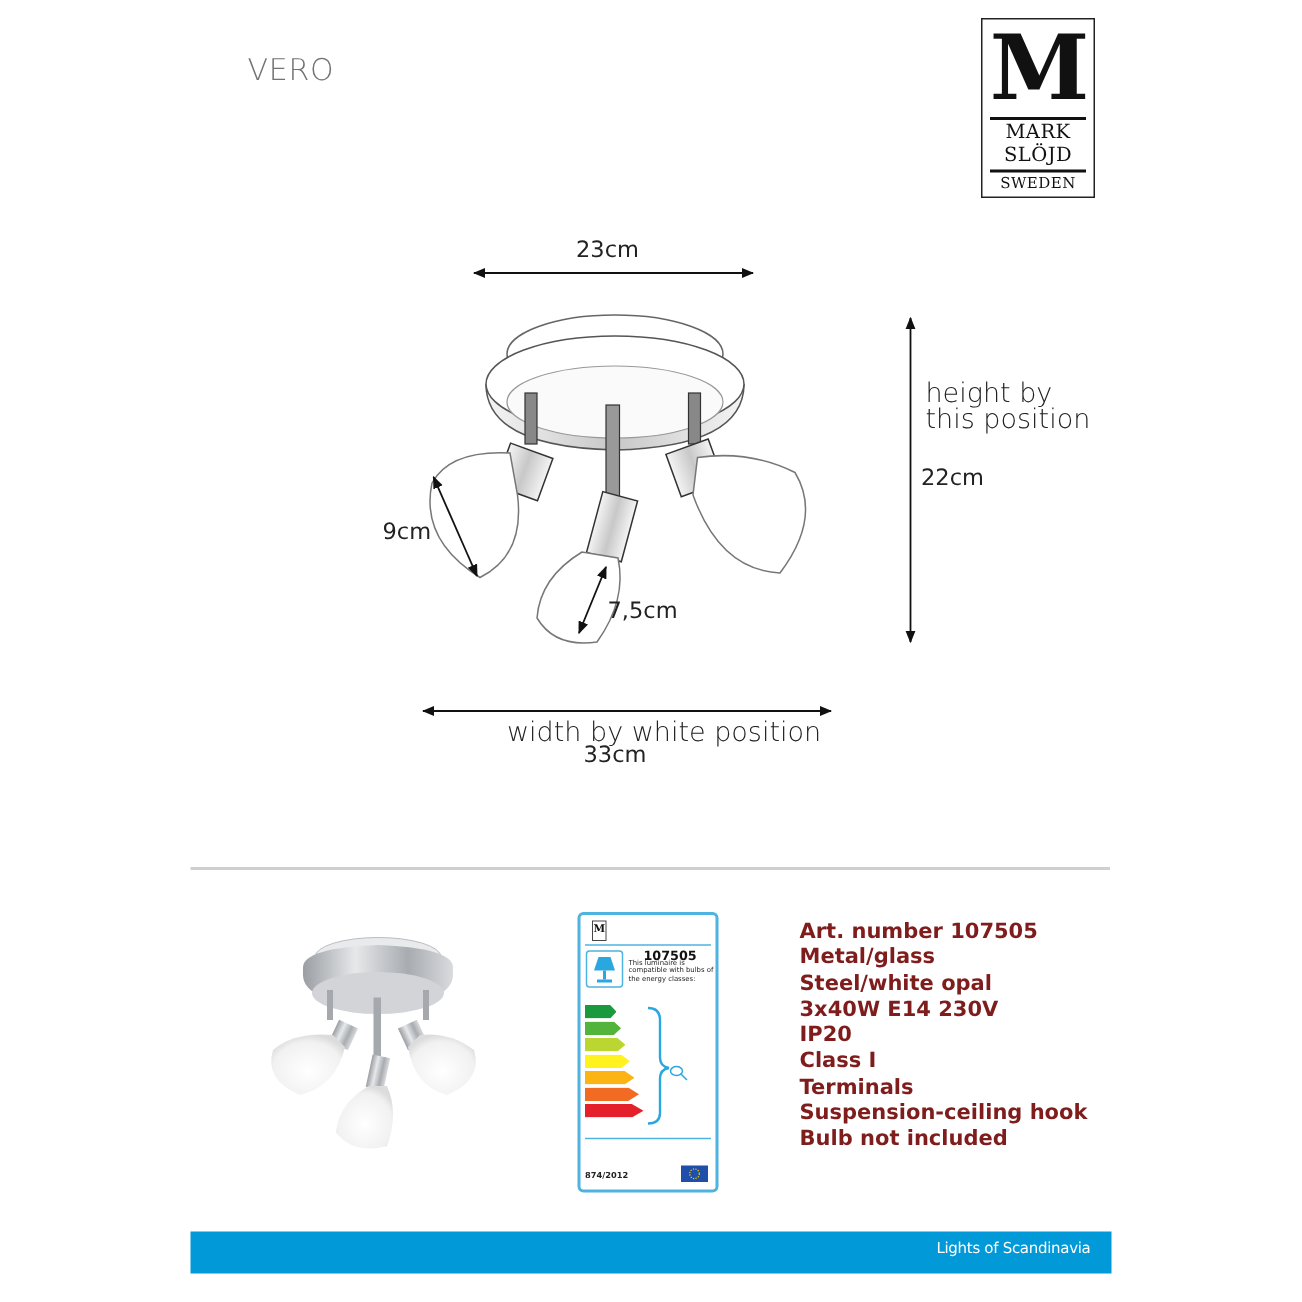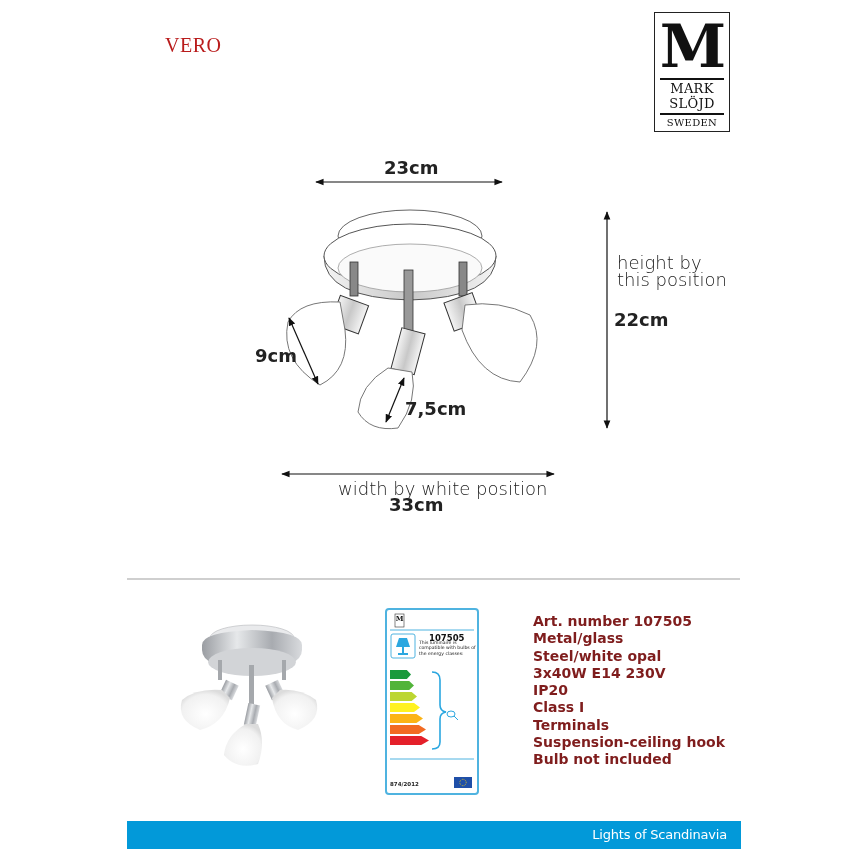--- a/index.html
+++ b/index.html
@@ -1,49 +1,49 @@
 <!DOCTYPE html>
 <html><head>
 <meta charset="utf-8">
 <style>
   html, body { margin:0; padding:0; background:#ffffff; }
   body { width:868px; height:868px; position:relative; overflow:hidden;
          font-family:"DejaVu Sans", "Liberation Sans", sans-serif; color:#1a1a1a; }
   .abs { position:absolute; }
-  .title { left:165px; top:34px; font-size:20px; letter-spacing:0.5px; font-weight:300; color:#b91c1c;font-family:Liberation Serif, serif; }
+  .title { left:165px; top:34px; font-size:20px; letter-spacing:0.5px; font-weight:300; color:#737373; }
 
   
   .logo { left:654px; top:12px; width:74px; height:118px; border:1.5px solid #222; background:#fff; }
   .logo-inner { position:absolute; left:3px; top:3px; right:3px; bottom:3px; }
   .logo-m { position:absolute; left:0; right:0; top:0; height:58px; text-align:center;
             font-family:"DejaVu Serif", serif; font-weight:bold; font-size:60px; line-height:60px; color:#111; letter-spacing:-2px; }
   .logo-line { position:absolute; left:2px; right:2px; height:1.5px; background:#111; }
   .logo-t { position:absolute; left:0; right:0; text-align:center; font-family:"DejaVu Serif", serif;
             font-weight:normal; color:#111; font-size:13px; line-height:14px; letter-spacing:0.3px; }
   .logo-t.small { font-size:10px; }
 
   
-  .dim { font-size:18px; color:#222; font-weight:700; }
+  .dim { font-size:15px; color:#222; font-weight:400; }
   .dim-sm { font-size:18px; color:#222; font-weight:300; line-height:17px; }
   svg { position:absolute; left:0; top:0; }
 
   .divider { left:127px; top:578px; width:613px; height:2px; background:#cfcfcf; }
 
   
   .elabel { left:385px; top:608px; width:90px; height:183px; border:2px solid #4fb3e0; border-radius:4px; background:#fff; }
   .el-num { position:absolute; left:42px; top:8px; font-size:8.5px; font-weight:bold; color:#111;margin-top:15px; }
   .el-text { position:absolute; left:32px; top:30px; width:58px; font-size:4.6px; line-height:5.4px; color:#222; }
   .el-reg { position:absolute; left:3px; top:171px; font-size:5.5px; color:#222; font-weight:bold; }
 
   
   .specs { left:533px; top:613px; font-size:14px; line-height:17.3px; color:#7f1d1d; font-weight:700; }
   .specs div { white-space:nowrap; }
 
   .banner { left:127px; top:821px; width:614px; height:28px; background:#0299d9; }
-  .banner-text { position:absolute; right:14px; top:6px; color:#fff; font-size:13px; letter-spacing:-0.2px; }
+  .banner-text { position:absolute; right:14px; top:6px; color:#fff; font-size:10px; letter-spacing:-0.2px; }
 </style>
 </head>
 <body>
 
 <div class="abs title">VERO</div>
 
 <div class="abs logo">
   <div class="logo-inner">
     <div class="logo-m">M</div>
     <div class="logo-line" style="top:62px;"></div>

